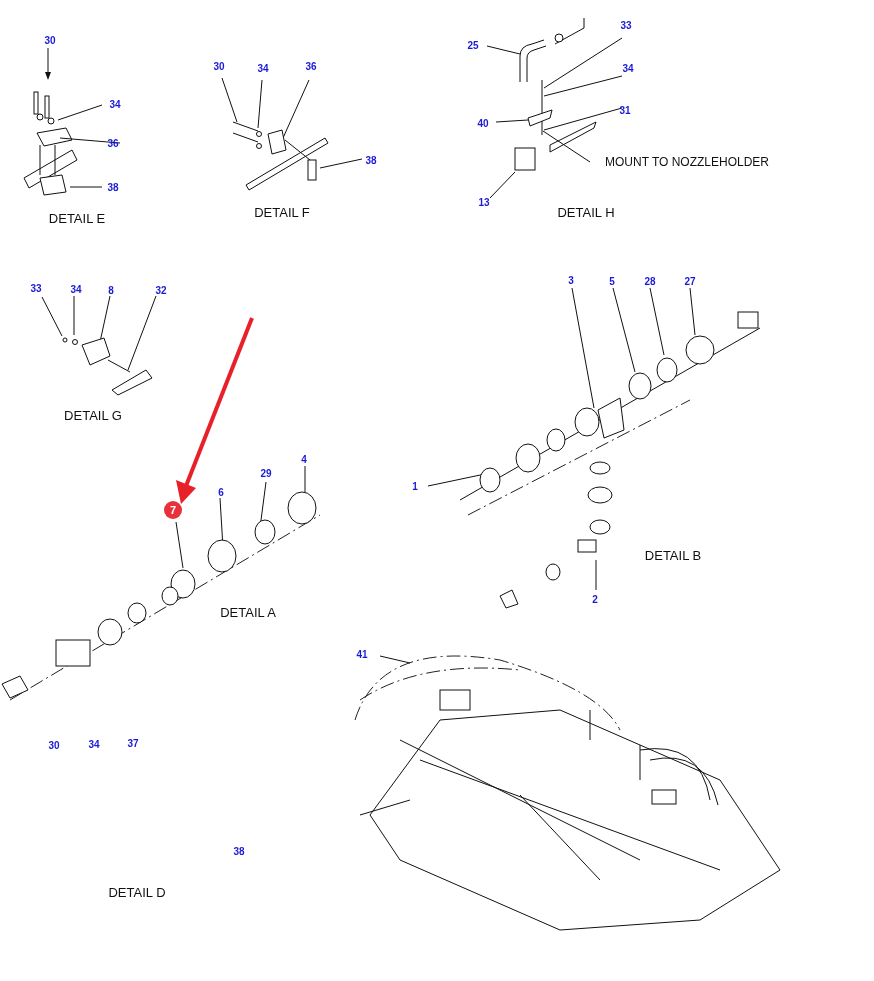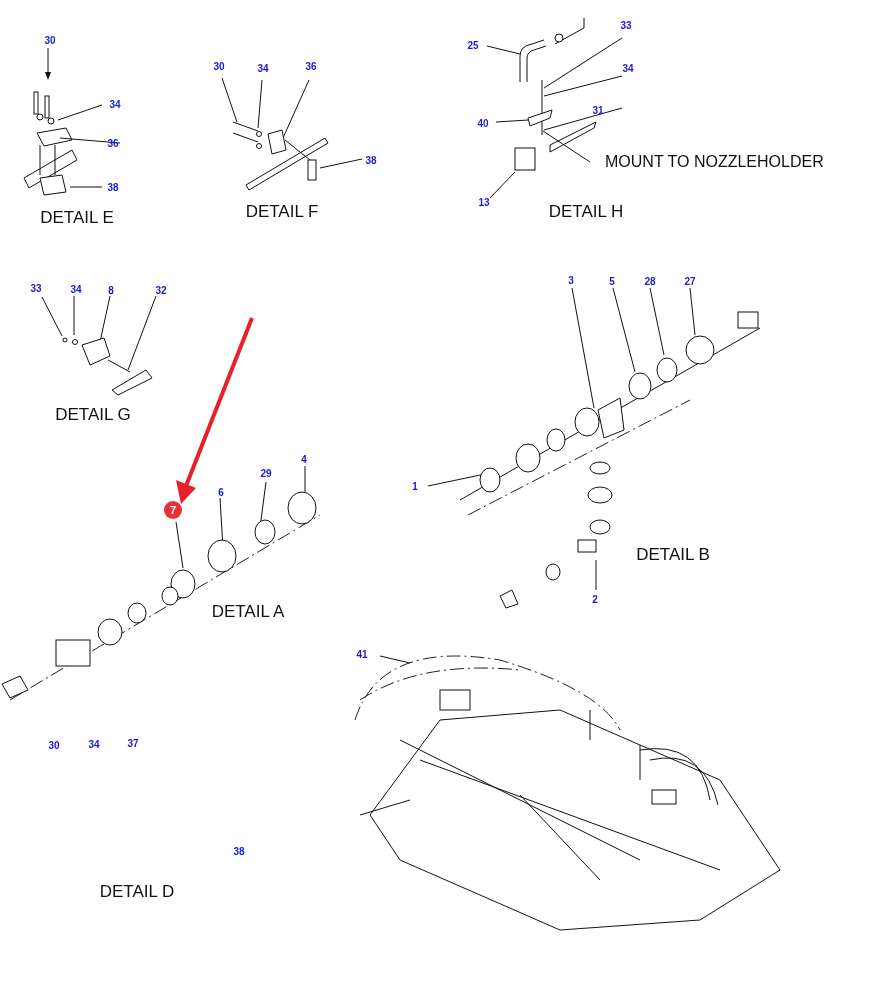--- a/index.html
+++ b/index.html
@@ -1,19 +1,19 @@
 <!DOCTYPE html>
 <html><head>
 <meta charset="utf-8">
 <style>
   html, body { margin:0; padding:0; background:#ffffff; }
   body { width:874px; height:981px; position:relative; overflow:hidden; font-family:"Liberation Sans", sans-serif; }
   .num { position:absolute; color:#1a1ad6; font-weight:bold; font-size:10px; font-family:"Liberation Sans", sans-serif; transform:translate(-50%,-50%); white-space:nowrap; }
-  .title { position:absolute; color:#111; font-size:17px; font-family:"Liberation Sans", sans-serif; transform:translate(-50%,-50%); white-space:nowrap; }
-  .note { position:absolute; color:#111; font-size:16px; font-family:"Liberation Sans", sans-serif; white-space:nowrap; transform:translateY(-50%); }
+  .title { position:absolute; color:#111; font-size:13px; font-family:"Liberation Sans", sans-serif; transform:translate(-50%,-50%); white-space:nowrap; }
+  .note { position:absolute; color:#111; font-size:12px; font-family:"Liberation Sans", sans-serif; white-space:nowrap; transform:translateY(-50%); }
   .callout { position:absolute; width:18px; height:18px; border-radius:50%; background:#e8303a; color:#fff; font-weight:bold; font-size:11px; display:flex; align-items:center; justify-content:center; transform:translate(-50%,-50%); font-family:"Liberation Sans", sans-serif; }
   svg.art { position:absolute; left:0; top:0; }
   svg.art .ln { stroke:#111; stroke-width:1; fill:none; }
   svg.art .pt { stroke:#111; stroke-width:1; fill:#fff; }
   svg.art .dash { stroke:#222; stroke-width:1; fill:none; stroke-dasharray:14 4 2 4; }
 </style>
 </head>
 <body>
 
 <svg class="art" width="874" height="981" viewBox="0 0 874 981">
@@ -156,21 +156,21 @@
 <span class="num" style="left:219px;top:66px;">30</span>
 <span class="num" style="left:263px;top:68px;">34</span>
 <span class="num" style="left:311px;top:66px;">36</span>
 <span class="num" style="left:371px;top:160px;">38</span>
 <span class="title" style="left:282px;top:212px;">DETAIL F</span>
 
 <span class="num" style="left:473px;top:45px;">25</span>
 <span class="num" style="left:626px;top:25px;">33</span>
 <span class="num" style="left:628px;top:68px;">34</span>
 <span class="num" style="left:483px;top:123px;">40</span>
-<span class="num" style="left:598px;top:110px;">31</span>
+<span class="num" style="left:625px;top:110px;">31</span>
 <span class="num" style="left:484px;top:202px;">13</span>
 <span class="note" style="left:605px;top:162px;">MOUNT TO NOZZLEHOLDER</span>
 <span class="title" style="left:586px;top:212px;">DETAIL H</span>
 
 <span class="num" style="left:36px;top:288px;">33</span>
 <span class="num" style="left:76px;top:289px;">34</span>
 <span class="num" style="left:111px;top:290px;">8</span>
 <span class="num" style="left:161px;top:290px;">32</span>
 <span class="title" style="left:93px;top:415px;">DETAIL G</span>
 

